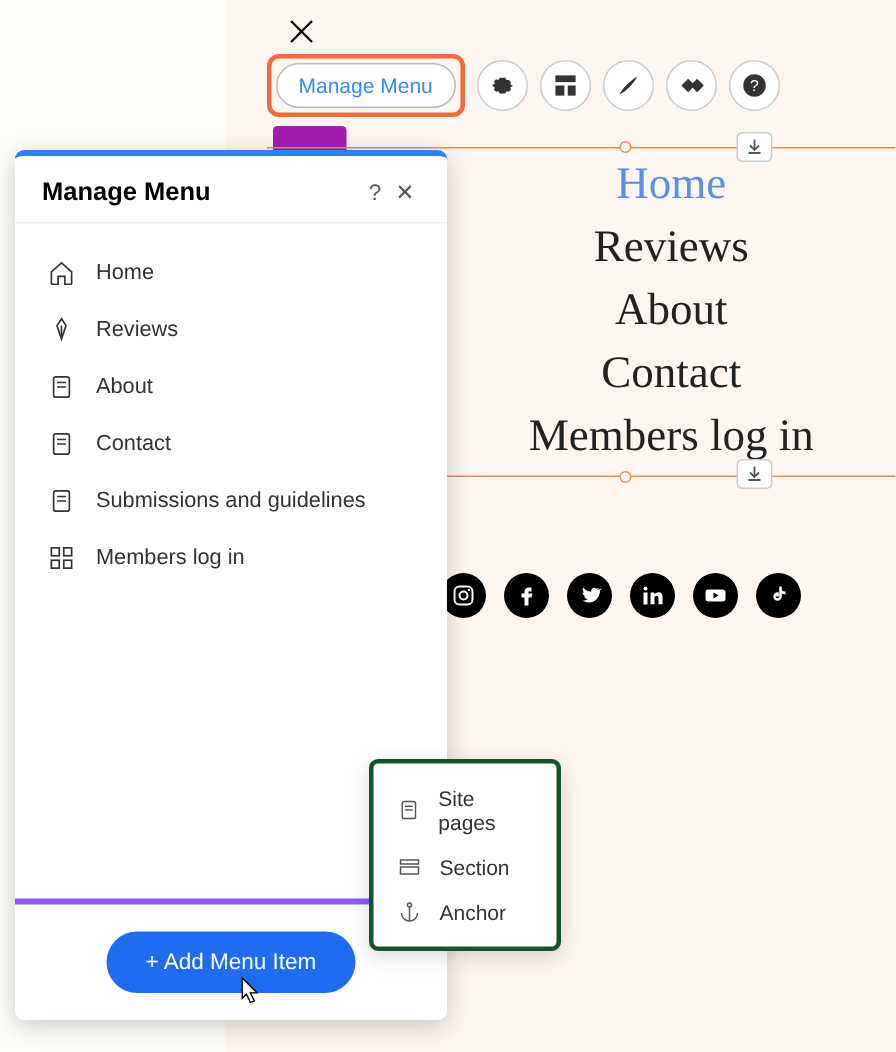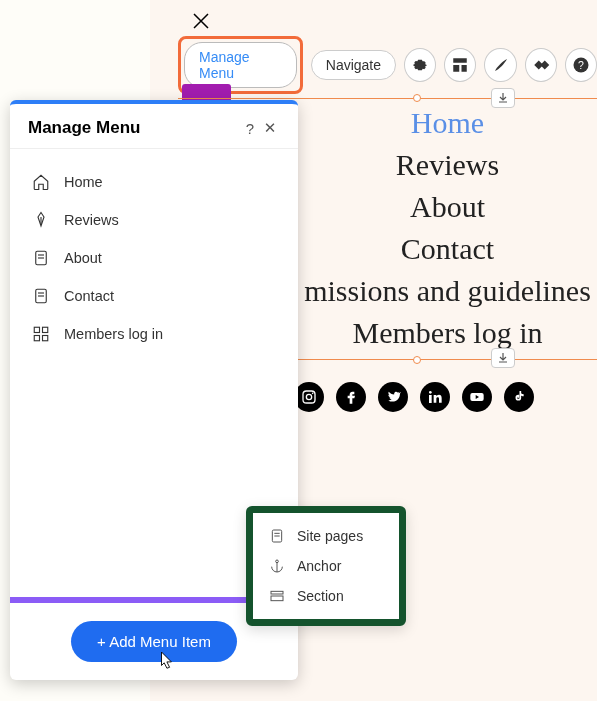--- a/index.html
+++ b/index.html
@@ -39,47 +39,46 @@
   .social svg { width: 16px; height: 16px; fill: #fff; }
 
   
   .panel { position: absolute; left: 10px; top: 100px; width: 288px; height: 580px; background: #fff; border-radius: 6px; box-shadow: 0 4px 16px rgba(0,0,0,0.2); border-top: 4px solid #2d7ef7; display: flex; flex-direction: column; }
   .panel-head { display: flex; align-items: center; padding: 14px 18px 10px; border-bottom: 1px solid #eee; }
   .panel-head .title { font-size: 17px; font-weight: bold; flex: 1; }
   .panel-head .q, .panel-head .cl { width: 20px; text-align: center; color: #555; cursor: pointer; font-size: 15px; }
   .menu-list { padding: 14px 0; flex: 1; }
   .menu-list .row { display: flex; align-items: center; gap: 14px; padding: 10px 22px; font-size: 14.5px; color: #333; cursor: pointer; }
   .menu-list svg { width: 18px; height: 18px; stroke: #333; fill: none; stroke-width: 1.5; }
-  .panel-foot { border-top: 6px solid #8b5cf6; padding: 18px; display: flex; justify-content: center; }
+  .panel-foot { border-top: 4px solid #8b5cf6; padding: 18px; display: flex; justify-content: center; }
   .add-btn { background: #1f6cf0; color: #fff; border: none; border-radius: 22px; padding: 12px 26px; font-size: 15px; cursor: pointer; }
 
   
   .cursor { position: absolute; left: 157px; top: 650px; width: 18px; height: 22px; }
 
   
-  .dropdown { position: absolute; left: 246px; top: 506px; width: 160px; background: #fff; border: 7px solid #14532d; border-radius: 6px; box-shadow: 0 4px 14px rgba(0,0,0,0.15); padding: 8px 0; }
+  .dropdown { position: absolute; left: 246px; top: 506px; width: 128px; background: #fff; border: 3px solid #14532d; border-radius: 6px; box-shadow: 0 4px 14px rgba(0,0,0,0.15); padding: 8px 0; }
   .dropdown .drow { display: flex; align-items: center; gap: 12px; padding: 7px 16px; font-size: 14px; color: #333; cursor: pointer; }
   .dropdown svg { width: 16px; height: 16px; stroke: #555; fill: none; stroke-width: 1.5; }
 </style>
 </head>
 <body>
 
 <div class="left-strip"></div>
 
 <div class="close-x">
   <svg width="18" height="18" viewBox="0 0 18 18">
       <path d="M2 2 L16 16 M16 2 L2 16" stroke="#000" stroke-width="1.5"></path>
     </svg>
 </div>
 
 <div class="toolbar">
   <div class="selected-wrap">
     <div class="pill blue">Manage Menu</div>
   </div>
-  <div class="pill">Navigate</div>
   <div class="circ-btn">
       <svg viewBox="0 0 24 24">
         <path d="M12 8a4 4 0 100 8 4 4 0 000-8zm9 4l-2-1 .5-2.2-1.8-1.8L15.5 7l-1-2h-5l-1 2-2.2-.5L4.5 8.3 5 10.5l-2 1v1l2 1-.5 2.2 1.8 1.8 2.2-.5 1 2h5l1-2 2.2.5 1.8-1.8-.5-2.2 2-1v-1z"></path>
       </svg>
     </div>
   <div class="circ-btn">
       <svg viewBox="0 0 24 24">
         <rect x="3" y="3" width="18" height="6"></rect>
         <rect x="3" y="12" width="8" height="9"></rect>
         <rect x="14" y="12" width="7" height="9"></rect>
@@ -111,21 +110,20 @@
   <div class="dot-top"></div>
   <div class="dl-top">
       <svg width="12" height="12" viewBox="0 0 12 12">
         <path d="M6 1v6M3 5l3 3 3-3M2 10h8" stroke="#555" stroke-width="1.2" fill="none"></path>
       </svg>
     </div>
   <div class="item active">Home</div>
   <div class="item">Reviews</div>
   <div class="item">About</div>
   <div class="item">Contact</div>
-  <div class="item">missions and guidelines</div>
   <div class="item">Members log in</div>
   <div class="line-bot"></div>
   <div class="dot-bot"></div>
   <div class="dl-bot">
       <svg width="12" height="12" viewBox="0 0 12 12">
         <path d="M6 1v6M3 5l3 3 3-3M2 10h8" stroke="#555" stroke-width="1.2" fill="none"></path>
       </svg>
     </div>
 </div>
 
@@ -199,20 +197,28 @@
     <div class="row">
       <svg viewBox="0 0 24 24">
           <rect x="5" y="3" width="14" height="18" rx="2"></rect>
           <line x1="8" y1="8" x2="16" y2="8"></line>
           <line x1="8" y1="12" x2="16" y2="12"></line>
         </svg>
       <span>Contact</span>
     </div>
     <div class="row">
       <svg viewBox="0 0 24 24">
+          <rect x="5" y="3" width="14" height="18" rx="2"></rect>
+          <line x1="8" y1="8" x2="16" y2="8"></line>
+          <line x1="8" y1="12" x2="16" y2="12"></line>
+        </svg>
+      <span>Submissions and guidelines</span>
+    </div>
+    <div class="row">
+      <svg viewBox="0 0 24 24">
           <rect x="3" y="3" width="7" height="7"></rect>
           <rect x="14" y="3" width="7" height="7"></rect>
           <rect x="3" y="14" width="7" height="7"></rect>
           <rect x="14" y="14" width="7" height="7"></rect>
         </svg>
       <span>Members log in</span>
     </div>
   </div>
   <div class="panel-foot">
     <button class="add-btn">+ Add Menu Item</button>
@@ -227,26 +233,26 @@
   <div class="drow">
     <svg viewBox="0 0 24 24">
         <rect x="5" y="3" width="14" height="18" rx="2"></rect>
         <line x1="8" y1="8" x2="16" y2="8"></line>
         <line x1="8" y1="12" x2="16" y2="12"></line>
       </svg>
     <span>Site pages</span>
   </div>
   <div class="drow">
     <svg viewBox="0 0 24 24">
+        <rect x="3" y="5" width="18" height="4"></rect>
+        <rect x="3" y="12" width="18" height="7"></rect>
+      </svg>
+    <span>Section</span>
+  </div>
+  <div class="drow">
+    <svg viewBox="0 0 24 24">
         <circle cx="12" cy="5" r="2"></circle>
         <line x1="12" y1="7" x2="12" y2="21"></line>
         <path d="M4 13a8 8 0 0016 0"></path>
       </svg>
     <span>Anchor</span>
   </div>
-  <div class="drow">
-    <svg viewBox="0 0 24 24">
-        <rect x="3" y="5" width="18" height="4"></rect>
-        <rect x="3" y="12" width="18" height="7"></rect>
-      </svg>
-    <span>Section</span>
-  </div>
 </div>
 
 </body></html>

